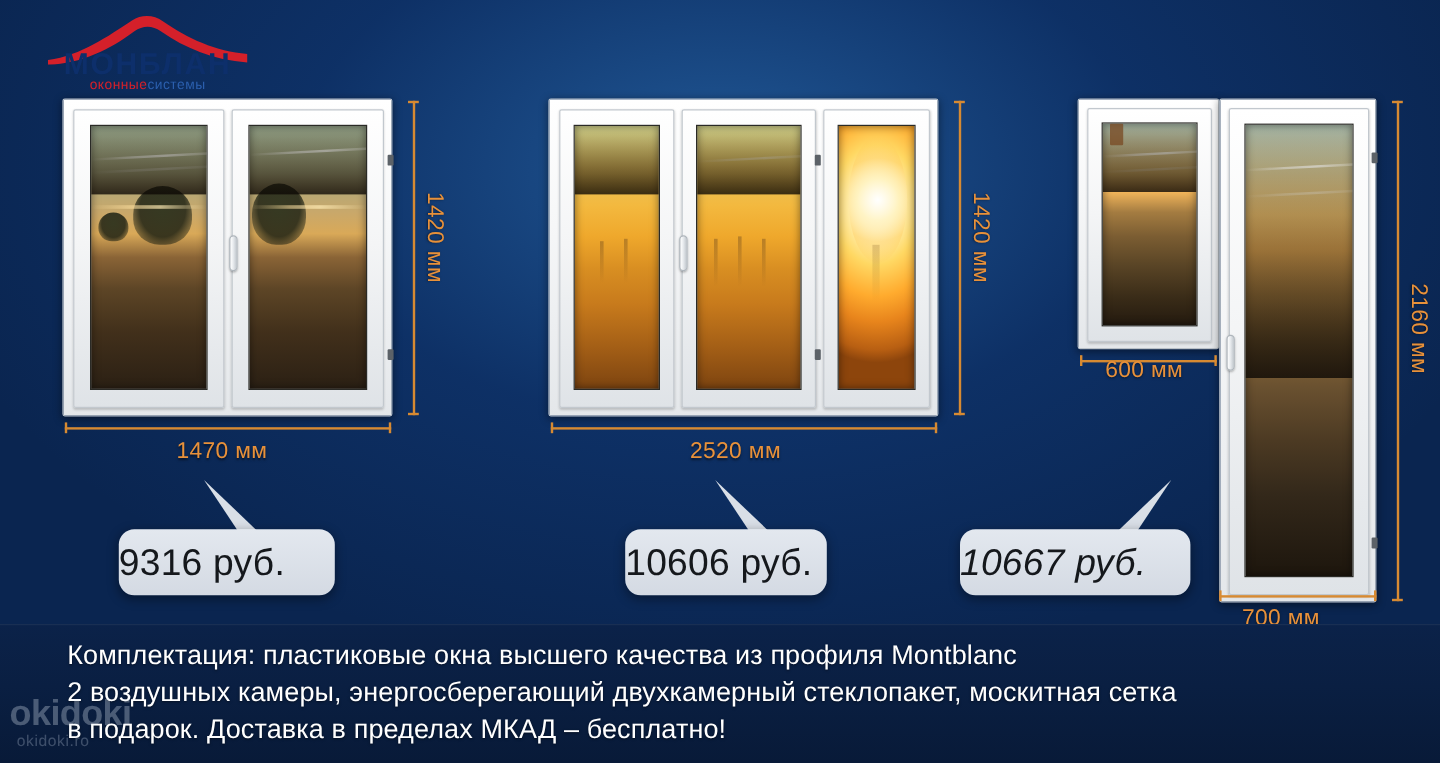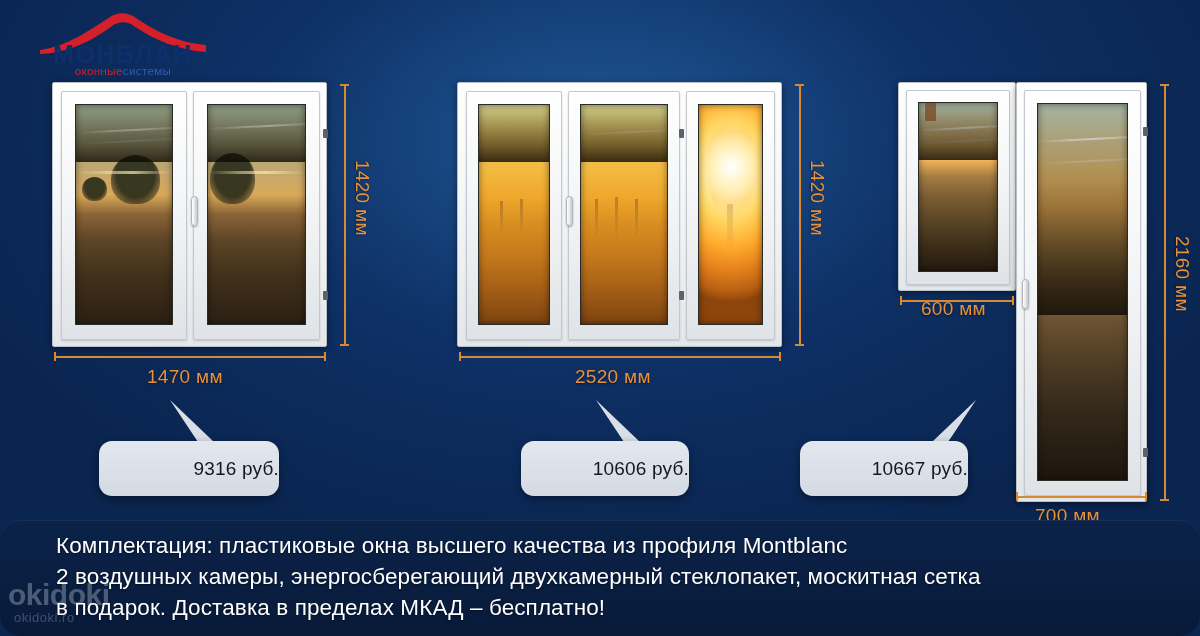--- a/index.html
+++ b/index.html
@@ -95,31 +95,30 @@
   .dimlabel {
     position:absolute; color:#e8913a; font-size:19px; letter-spacing:.3px;
     text-shadow:0 1px 2px rgba(0,0,0,.55); white-space:nowrap;
   }
   .dimlabel.vert { transform-origin:0 0; transform:rotate(90deg); }
 
   
   .bubble {
     position:absolute; background:linear-gradient(180deg,#e3e8ef 0%,#d4dae3 100%);
     border-radius:13px; box-shadow:0 3px 9px rgba(0,0,0,.4);
-    display:flex; align-items:center; justify-content:flex-end;
-    color:#15181c; font-size:19px; letter-spacing:.2px;
+    display:flex; align-items:center; justify-content:flex-start;
+    color:#15181c; font-size:31px; letter-spacing:.2px;
   }
   .tail { position:absolute; width:0; height:0; }
 
   
   .band {
     position:absolute; left:0; right:0; bottom:0; height:116px;
     background:linear-gradient(180deg,#0b2249 0%,#0a1f42 45%,#081a38 100%);
     box-shadow:inset 0 1px 0 rgba(255,255,255,.06);
-    border-radius:21px;
   }
   .band .line {
     position:absolute; left:56px; color:#ffffff; font-size:22.5px;
     letter-spacing:.1px; white-space:nowrap; text-shadow:0 1px 2px rgba(0,0,0,.5);
   }
   .band .l1 { top:13px; }
   .band .l2 { top:44px; }
   .band .l3 { top:75px; }
 
   .wm { position:absolute; pointer-events:none; }
@@ -308,21 +307,21 @@
         <div class="bar"></div>
         <div class="cap r"></div>
     </div>
     <div class="dimlabel" style="left:1035px; top:505px;">
       <span>700 мм</span>
     </div>
 
     <svg class="tail" style="left:920px; top:398px; width:60px; height:46px;" viewBox="0 0 60 46">
       <path d="M56 2 L12 44 L28 44 Z" fill="#d9dfe7"></path>
     </svg>
-    <div class="bubble" style="left:800px; top:441px; width:168px; height:55px;">
+    <div class="bubble" style="left:800px; top:441px; width:192px; height:55px;font-style:italic;">
       <span>10667 руб.</span>
     </div>
   </div>
 
   <div class="band">
     <div class="line l1">Комплектация: пластиковые окна высшего качества из профиля Montblanc</div>
     <div class="line l2">2 воздушных камеры, энергосберегающий двухкамерный стеклопакет, москитная сетка</div>
     <div class="line l3">в подарок. Доставка в пределах МКАД – бесплатно!</div>
   </div>
 

